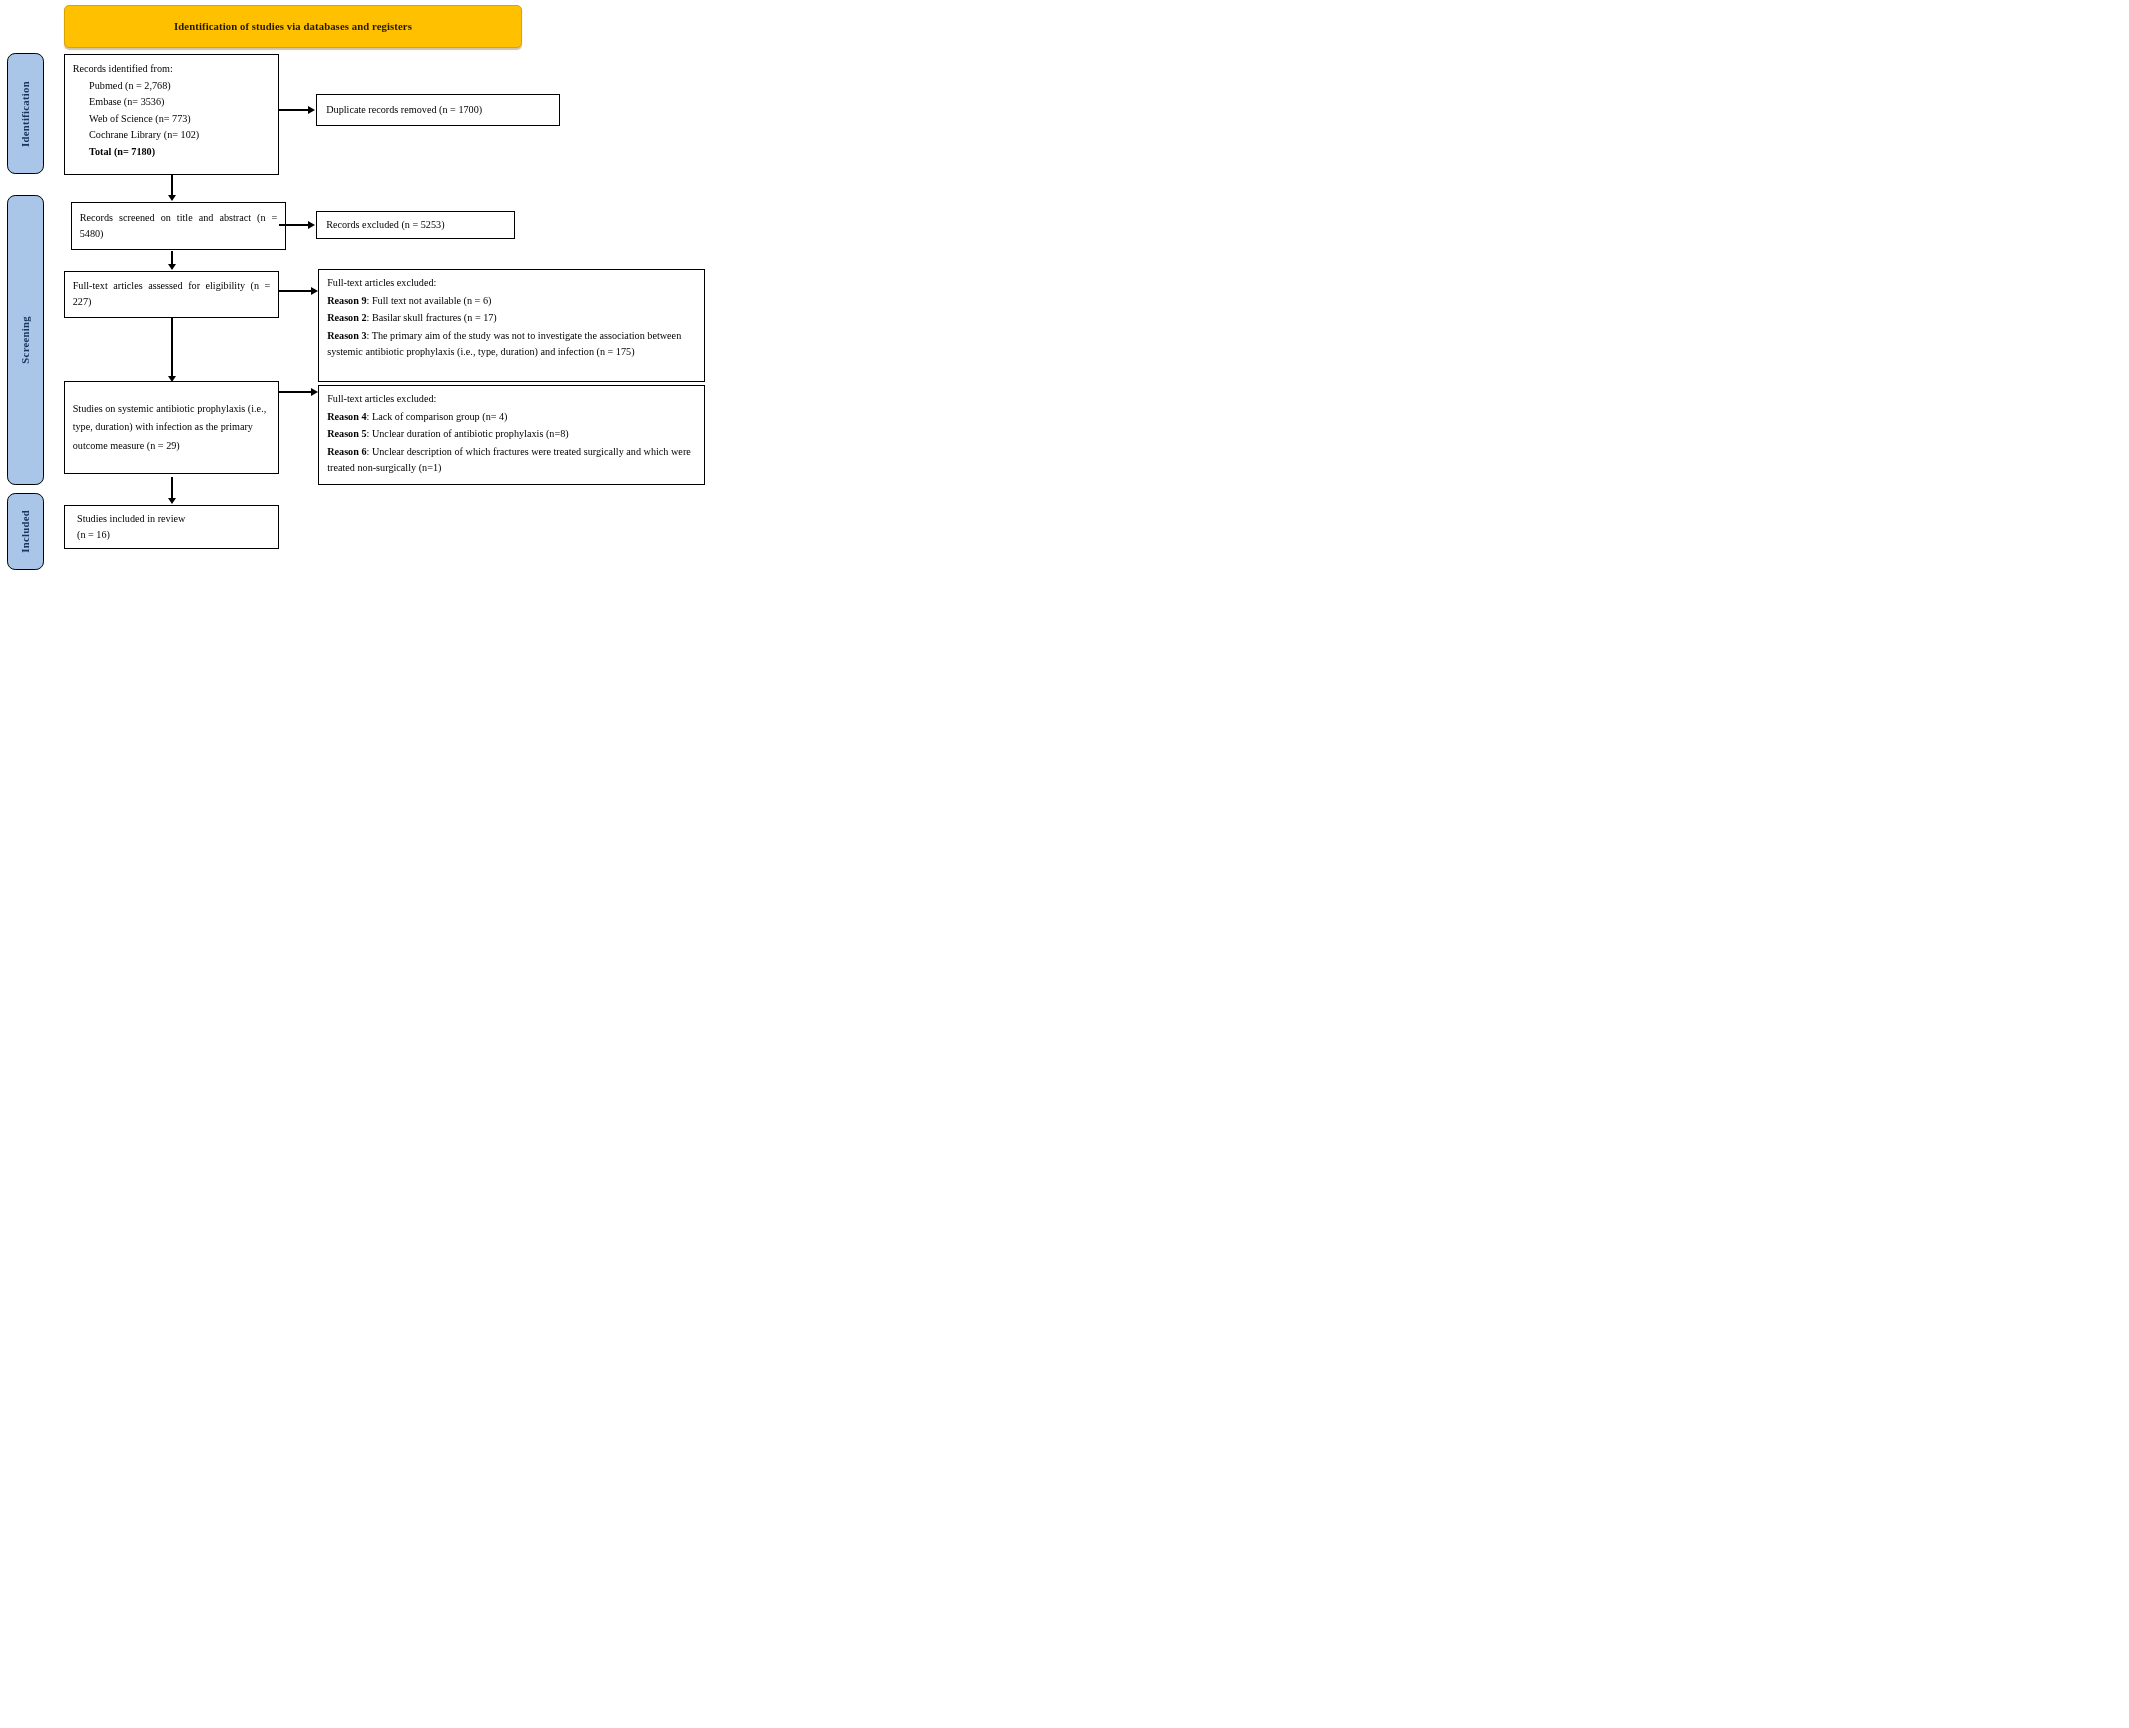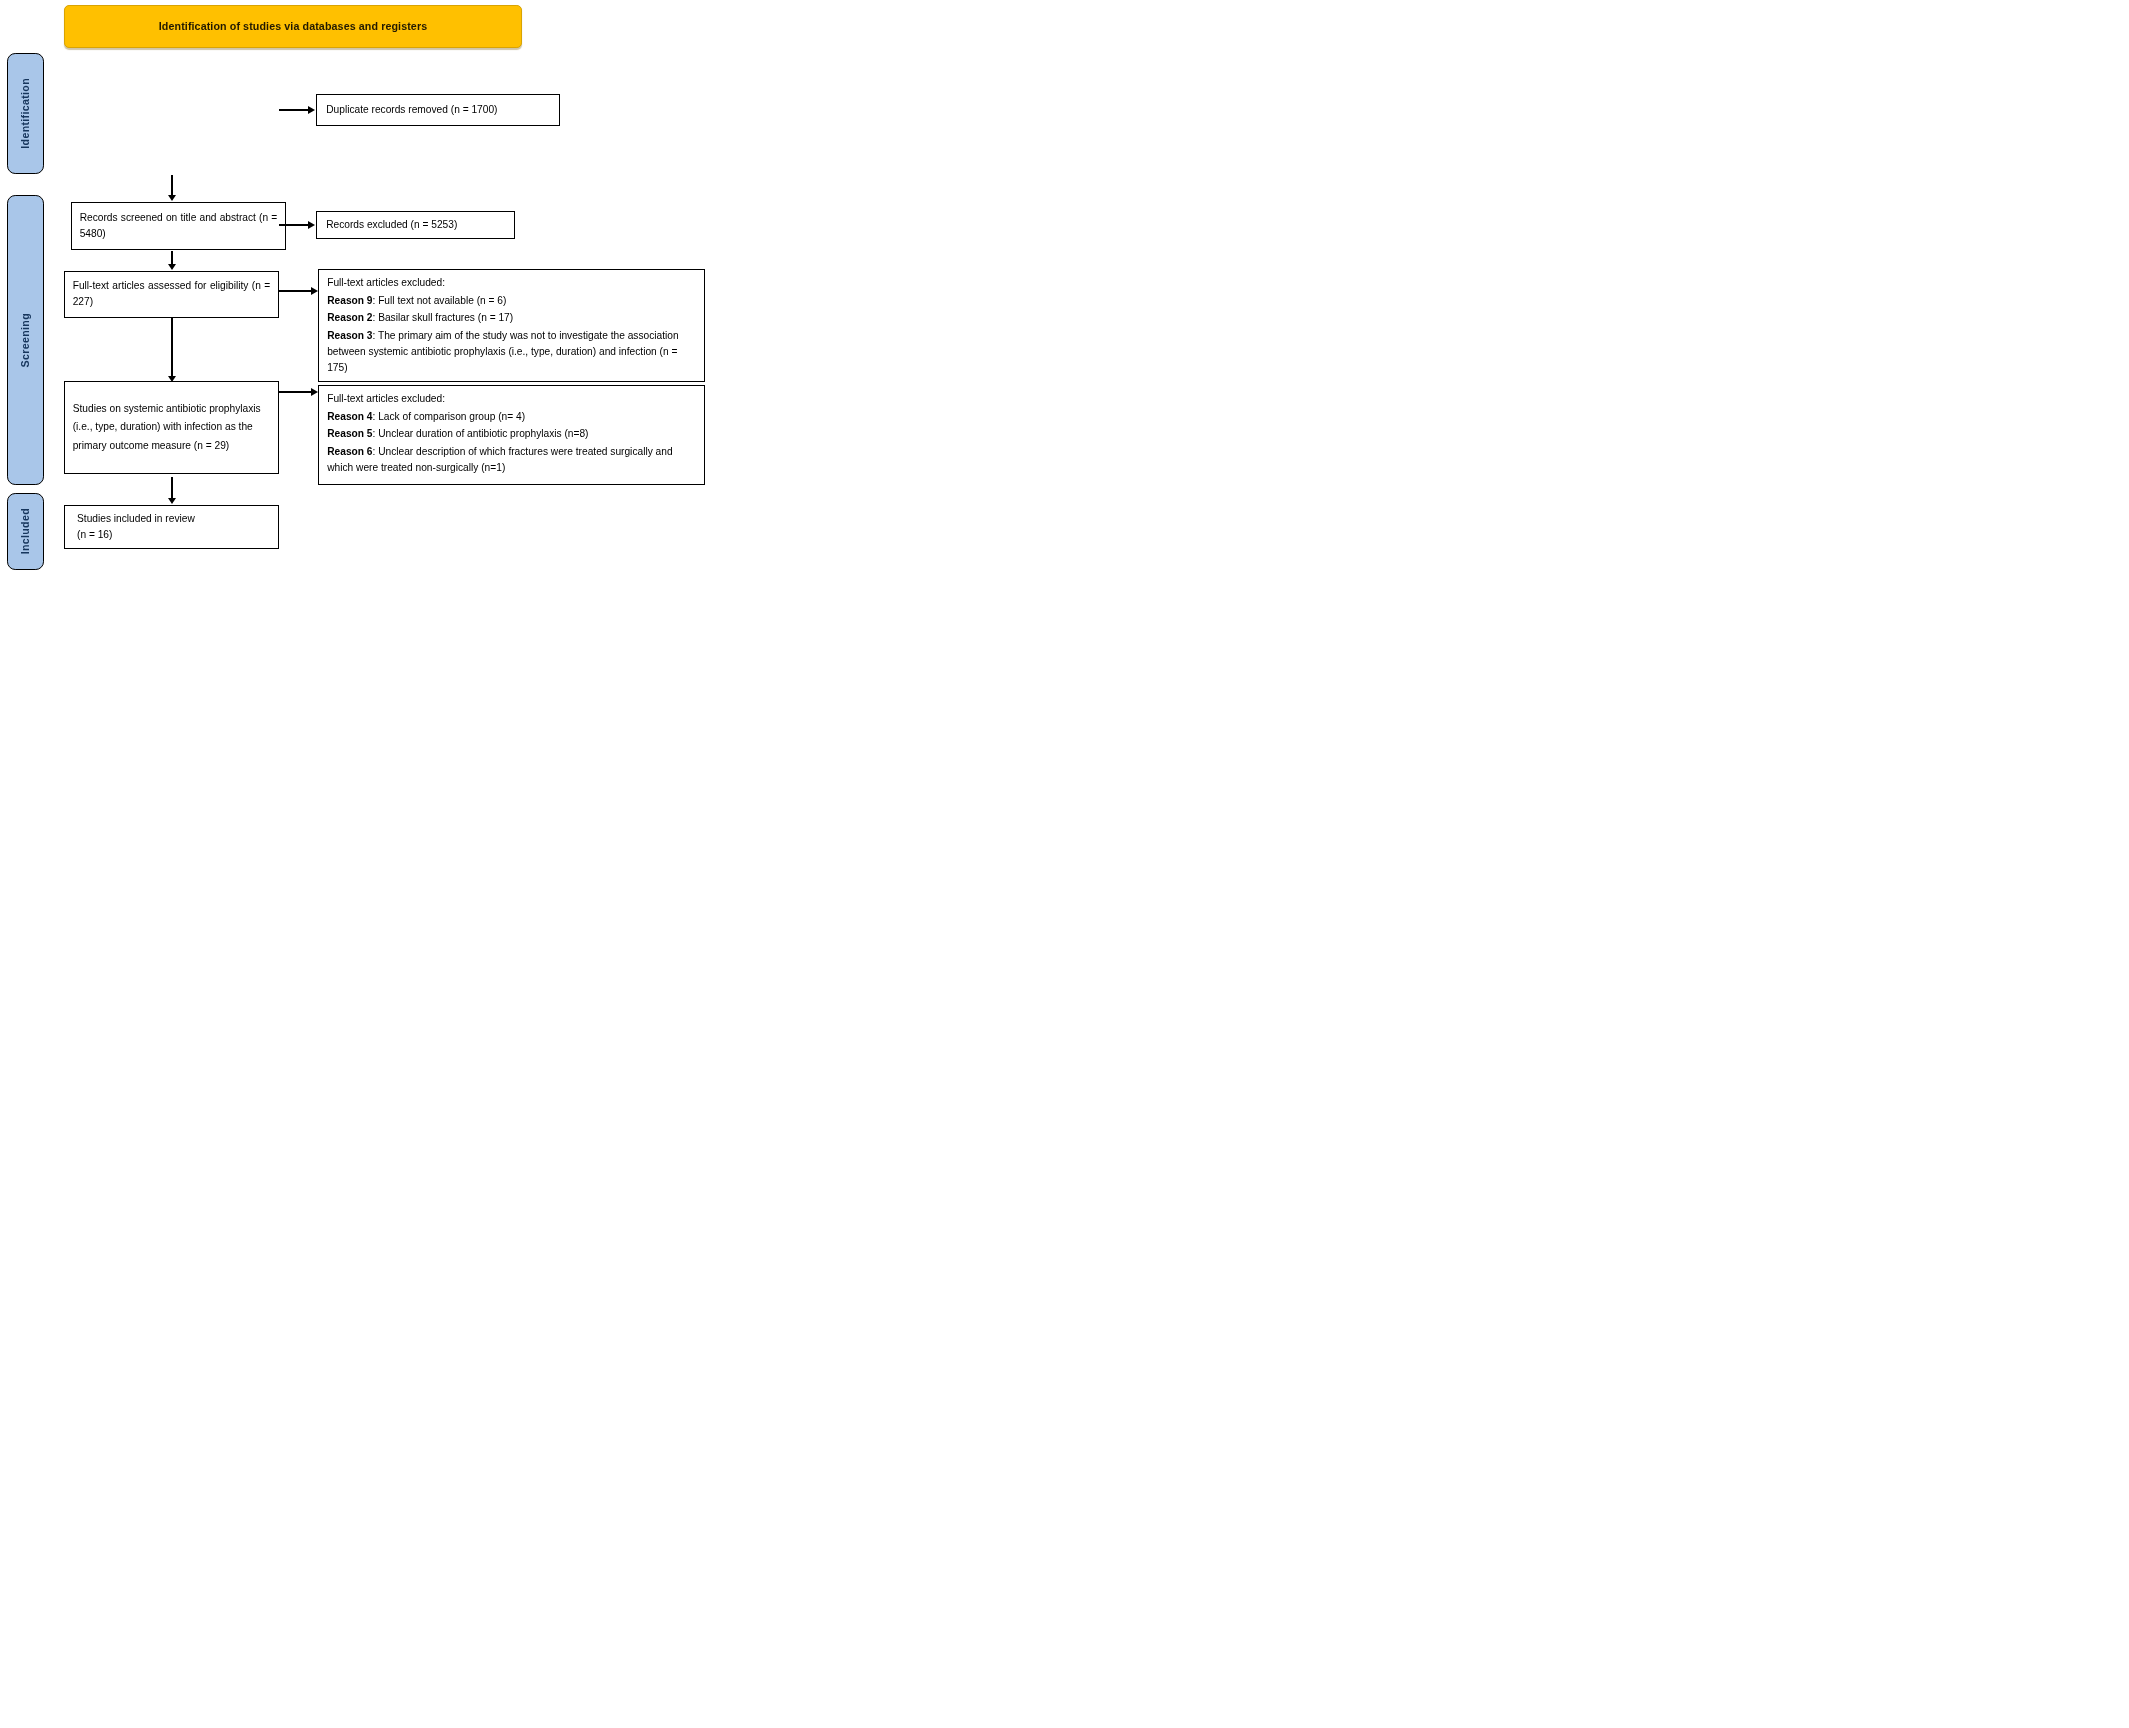--- a/index.html
+++ b/index.html
@@ -5,21 +5,21 @@
   html, body {
     margin: 0;
     padding: 0;
     background: #ffffff;
   }
   #canvas {
     position: relative;
     width: 711px;
     height: 577px;
     background: var(--background, #ffffff);
-    font-family: Liberation Sans, sans-serif;
+    font-family: Liberation Serif, serif;
     color: var(--box-text, #000000);
   }
 
   
   .banner {
     position: absolute;
     left: 64px; top: 4.6px;
     width: 456px; height: 41px;
     background: var(--banner-fill, #FFC000);
     border: 0.5px solid #d9a302;
@@ -152,20 +152,28 @@
   <div class="stage stage-identification">
     <span class="stage-label">Identification</span>
   </div>
   <div class="stage stage-screening">
     <span class="stage-label">Screening</span>
   </div>
   <div class="stage stage-included">
     <span class="stage-label">Included</span>
   </div>
 
+  <div class="flowbox leftcol box-records-identified">
+    <div>Records identified from:</div>
+    <div class="indent">Pubmed (n = 2,768)</div>
+    <div class="indent">Embase (n= 3536)</div>
+    <div class="indent">Web of Science (n= 773)</div>
+    <div class="indent">Cochrane Library (n= 102)</div>
+    <div class="indent bold">Total (n= 7180)</div>
+  </div>
 
   <div class="flowbox leftcol box-records-screened">
     <div class="justify-text">Records screened on title and abstract (n = 5480)</div>
   </div>
 
   <div class="flowbox leftcol box-fulltext-assessed">
     <div class="justify-text">Full-text articles assessed for eligibility (n = 227)</div>
   </div>
 
   <div class="flowbox leftcol box-studies-prophylaxis">

